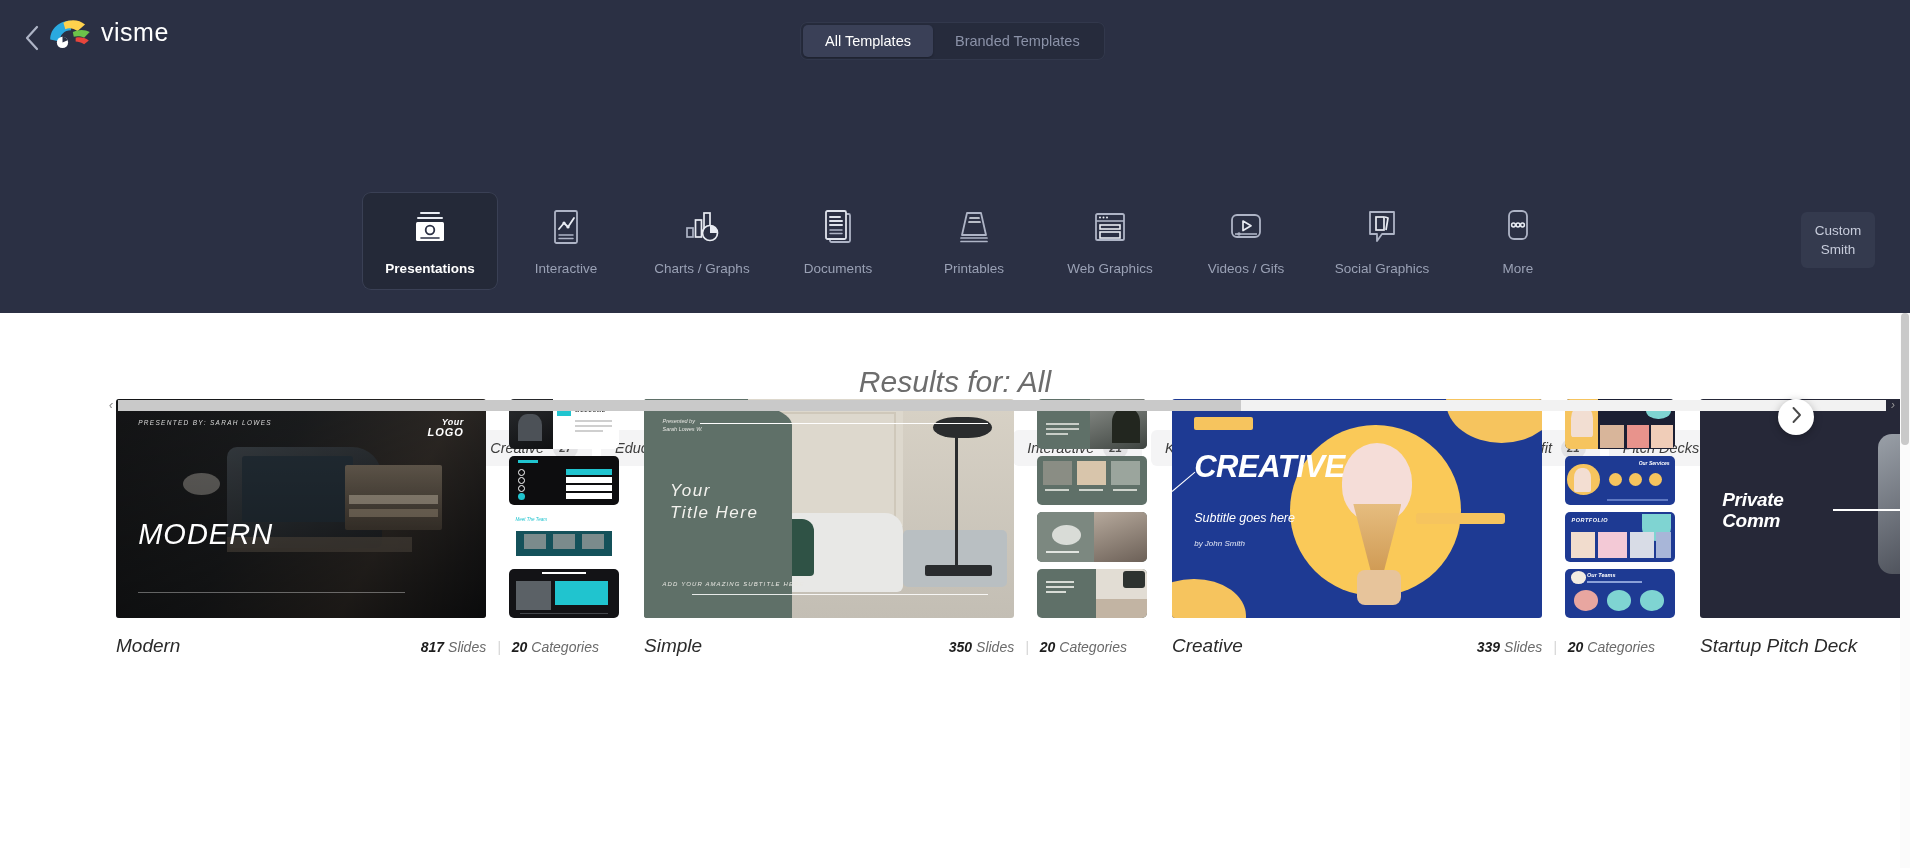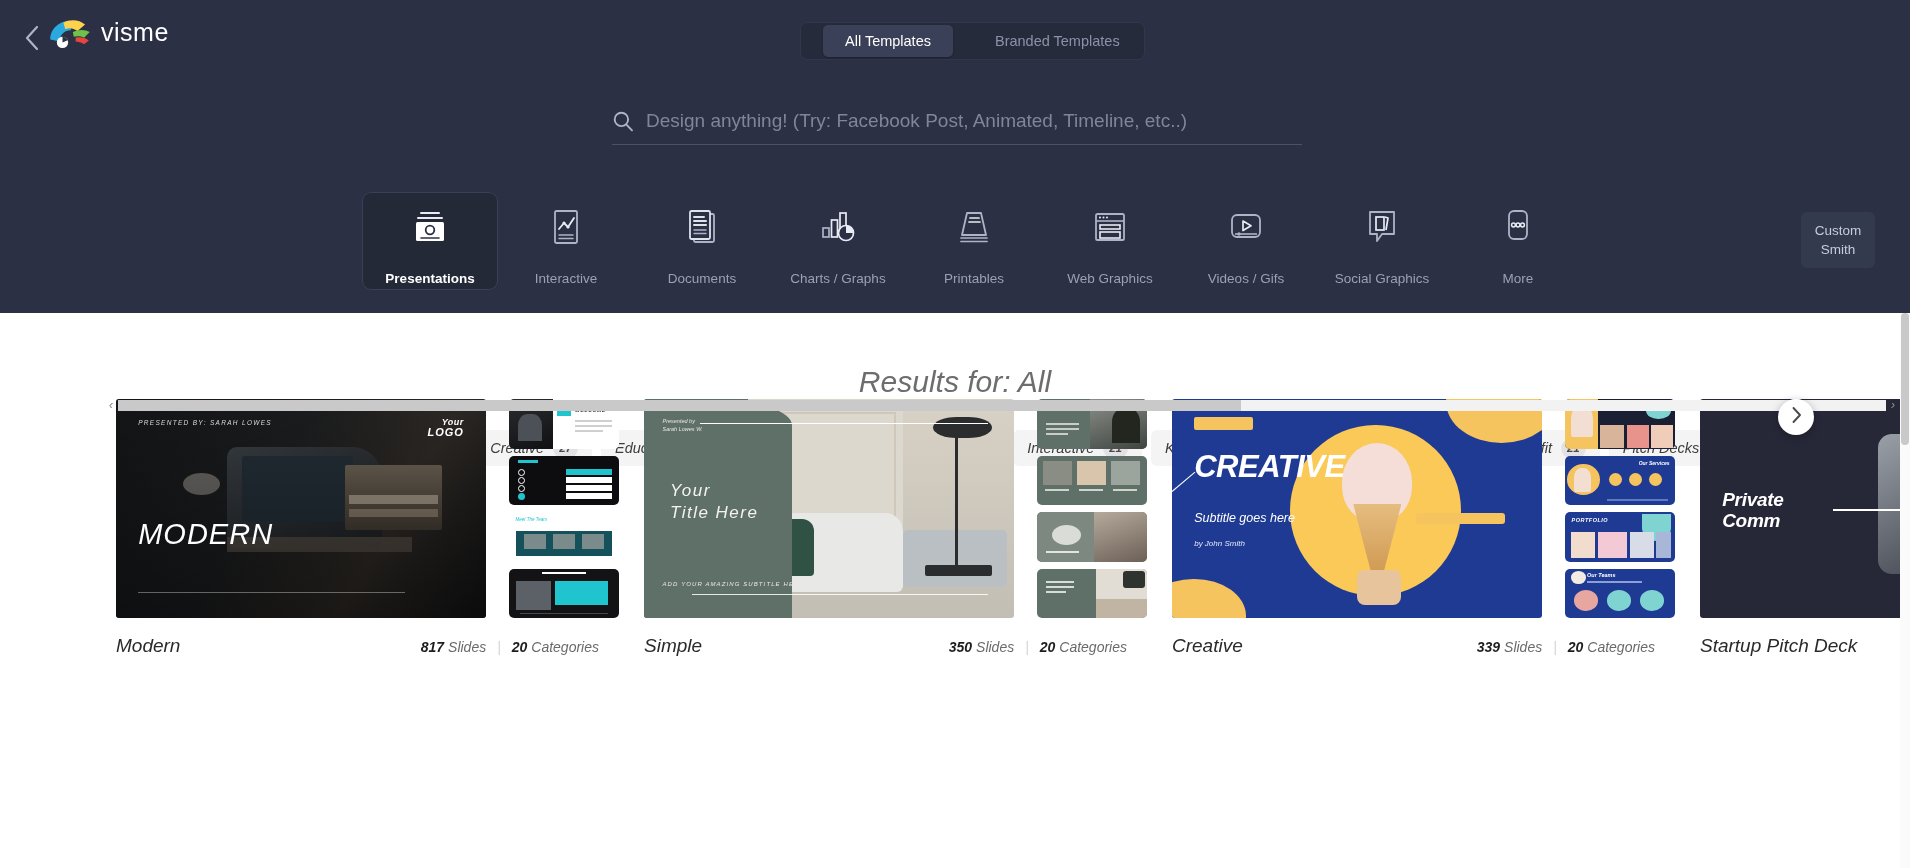--- a/index.html
+++ b/index.html
@@ -52,21 +52,20 @@
   }
   .tab-switch .tab {
     display: flex; align-items: center; justify-content: center;
     height: 32px;
     padding: 0 22px;
     font-size: 14.5px;
     color: #8b92a8;
     border-radius: 5px;
     cursor: pointer;
     white-space: nowrap;
-    margin-left: 20px;
   }
   .tab-switch .tab.active {
     background: #3a4057;
     color: #ffffff;
     box-shadow: 0 1px 2px rgba(0,0,0,0.25);
   }
 
   
   .search-wrap {
     position: absolute; left: 612px; top: 110px;
@@ -104,21 +103,21 @@
     display: flex; flex-direction: column; align-items: center;
     border-radius: 9px;
     cursor: pointer;
   }
   .cat.active {
     background: #242938;
     box-shadow: inset 0 0 0 1px #3a4055;
   }
   .cat-icon { height: 46px; display: flex; align-items: center; justify-content: center; }
   .cat-label {
-    margin-top: 21px;
+    margin-top: 11px;
     font-size: 13.5px;
     color: #9aa1b5;
     white-space: nowrap;
   }
   .cat.active .cat-label { color: #ffffff; font-weight: bold; }
 
   .custom-size {
     position: absolute; right: 35px; top: 212px;
     width: 74px; height: 56px;
     background: #343a4e;
@@ -332,29 +331,20 @@
       </svg>
     </span>
     <span class="brand-name">visme</span>
   </div>
 
   <div class="tab-switch">
     <div class="tab active">All Templates</div>
     <div class="tab">Branded Templates</div>
   </div>
 
-  <div class="search-wrap">
-    <span class="search-icon">
-      <svg width="22" height="22" viewBox="0 0 22 22" fill="none">
-        <circle cx="9.4" cy="9.4" r="6.7" stroke="#aeb4c6" stroke-width="1.9"></circle>
-        <path d="M14.4 14.6 L20 20.4" stroke="#aeb4c6" stroke-width="1.9" stroke-linecap="round"></path>
-      </svg>
-    </span>
-    <input class="search-input" type="text" placeholder="Design anything! (Try: Facebook Post, Animated, Timeline, etc..)" style="">
-  </div>
 
   <div class="cat-strip">
     <div class="cat-inner">
 
       <div class="cat active">
         <span class="cat-icon">
           <svg width="34" height="36" viewBox="0 0 34 36" fill="none">
             <path d="M8 4 H26" stroke="#e9ecf3" stroke-width="2" stroke-linecap="round"></path>
             <path d="M5 9 H29" stroke="#e9ecf3" stroke-width="2" stroke-linecap="round"></path>
             <rect x="3" y="13" width="28" height="19" rx="1.5" fill="#ffffff"></rect>
@@ -373,41 +363,41 @@
             <circle cx="14" cy="15" r="1.6" fill="#e9ecf3"></circle>
             <circle cx="18" cy="19" r="1.6" fill="#e9ecf3"></circle>
             <path d="M9 27 H23 M9 30.5 H23" stroke="#aeb4c6" stroke-width="1.5" stroke-linecap="round"></path>
           </svg>
         </span>
         <span class="cat-label">Interactive</span>
       </div>
 
       <div class="cat">
         <span class="cat-icon">
-          <svg width="32" height="38" viewBox="0 0 32 38" fill="none">
-            <rect x="8" y="6" width="20" height="28" rx="1.5" stroke="#aeb4c6" stroke-width="1.8"></rect>
-            <rect x="4" y="3" width="20" height="28" rx="1.5" fill="#2b3044" stroke="#dfe3ec" stroke-width="1.8"></rect>
-            <path d="M8 9 H18 M8 13 H20 M8 17 H20" stroke="#dfe3ec" stroke-width="2" stroke-linecap="round"></path>
-            <path d="M8 22 H20 M8 25.5 H20" stroke="#aeb4c6" stroke-width="1.5" stroke-linecap="round"></path>
-          </svg>
-        </span>
-        <span class="cat-label">Documents</span>
-      </div>
-
-      <div class="cat">
-        <span class="cat-icon">
           <svg width="36" height="34" viewBox="0 0 36 34" fill="none">
             <rect x="3" y="18" width="6" height="9" stroke="#aeb4c6" stroke-width="1.7"></rect>
             <rect x="11.5" y="10" width="6" height="17" stroke="#e9ecf3" stroke-width="1.7"></rect>
             <rect x="20" y="3" width="6" height="24" stroke="#e9ecf3" stroke-width="1.7"></rect>
             <circle cx="26" cy="23" r="7.5" fill="#2b3044" stroke="#e9ecf3" stroke-width="1.7"></circle>
             <path d="M26 23 L26 15.5 A7.5 7.5 0 0 1 33.5 23 Z" fill="#e9ecf3"></path>
           </svg>
         </span>
         <span class="cat-label">Charts / Graphs</span>
+      </div>
+
+      <div class="cat">
+        <span class="cat-icon">
+          <svg width="32" height="38" viewBox="0 0 32 38" fill="none">
+            <rect x="8" y="6" width="20" height="28" rx="1.5" stroke="#aeb4c6" stroke-width="1.8"></rect>
+            <rect x="4" y="3" width="20" height="28" rx="1.5" fill="#2b3044" stroke="#dfe3ec" stroke-width="1.8"></rect>
+            <path d="M8 9 H18 M8 13 H20 M8 17 H20" stroke="#dfe3ec" stroke-width="2" stroke-linecap="round"></path>
+            <path d="M8 22 H20 M8 25.5 H20" stroke="#aeb4c6" stroke-width="1.5" stroke-linecap="round"></path>
+          </svg>
+        </span>
+        <span class="cat-label">Documents</span>
       </div>
 
       <div class="cat">
         <span class="cat-icon">
           <svg width="34" height="36" viewBox="0 0 34 36" fill="none">
             <path d="M10 4 H24 L29 26 H5 Z" stroke="#aeb4c6" stroke-width="1.8" stroke-linejoin="round"></path>
             <path d="M13 9 H22" stroke="#e9ecf3" stroke-width="1.7" stroke-linecap="round"></path>
             <path d="M12 13 H23" stroke="#e9ecf3" stroke-width="1.7" stroke-linecap="round"></path>
             <path d="M4 29 H30 M4 32.5 H30" stroke="#aeb4c6" stroke-width="1.7" stroke-linecap="round"></path>
           </svg>

